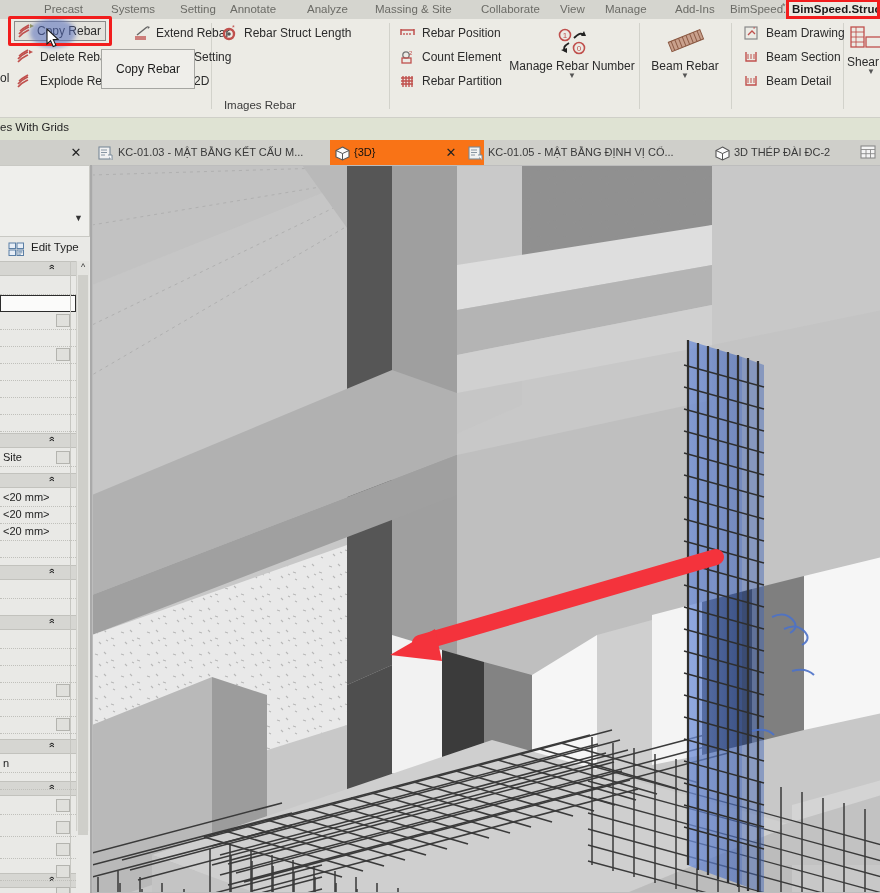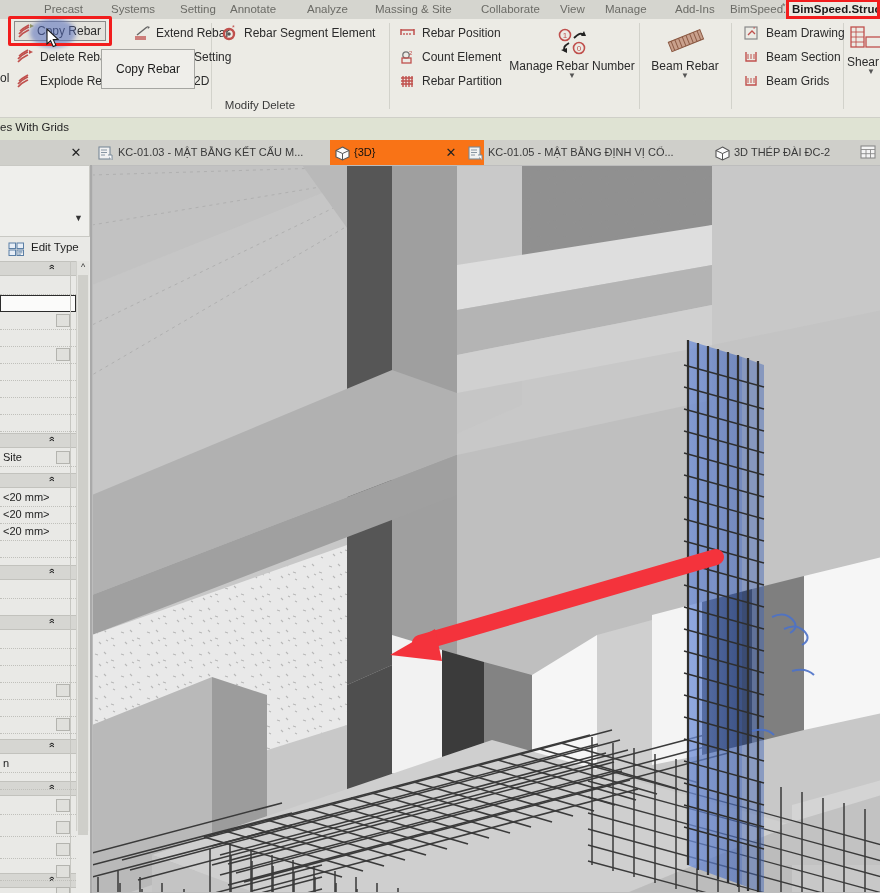--- a/index.html
+++ b/index.html
@@ -270,21 +270,21 @@
 
   <div class="rb-col" style="left:218px;top:2px;">
     <div class="rb-item">
       <span class="rb-ico">
         <svg width="20" height="18" viewBox="0 0 20 18">
           <circle cx="9" cy="10" r="5" fill="none" stroke="#c0504d" stroke-width="2.4"></circle>
           <circle cx="9" cy="10" r="1.8" fill="#555"></circle>
           <text x="12" y="6" font-size="7" fill="#c0504d">*</text>
         </svg>
       </span>
-      <span>Rebar Segment Element</span>
+      <span>Rebar Struct Length</span>
     </div>
   </div>
 
   <div class="rb-col" style="left:396px;top:2px;">
     <div class="rb-item">
       <span class="rb-ico">
         <svg width="20" height="18" viewBox="0 0 20 18">
           <path d="M3 5 v6 M16 5 v6 M3 6 h13" fill="none" stroke="#c0504d" stroke-width="1.5"></path>
           <path d="M6 9 v2 M9 9 v2 M12 9 v2" stroke="#c0504d" stroke-width="1.3"></path>
         </svg>
@@ -323,21 +323,21 @@
         <path d="M25 13 C30 8,32 8,35 10" fill="none" stroke="#222" stroke-width="1.8"></path>
         <path d="M35 6 l2 5 -5 0z" fill="#222"></path>
         <path d="M20 18 C15 21,14 23,16 26" fill="none" stroke="#222" stroke-width="1.8"></path>
         <path d="M12 25 l6 -2 0 5z" fill="#222"></path>
       </svg>
     </div>
     <div class="big-label">Manage Rebar Number</div>
     <div class="big-caret">▼</div>
   </div>
 
-  <div class="panel-title" style="left:180px;top:80px;width:160px;">Modify Delete</div>
+  <div class="panel-title" style="left:180px;top:80px;width:160px;">Images Rebar</div>
 
   <div class="rb-big" style="left:632px;top:6px;width:106px;">
     <div style="height:34px;">
       <svg width="56" height="32" viewBox="0 0 56 32">
         <g transform="rotate(-22 28 16)">
           <rect x="12" y="11" width="34" height="10" fill="#c9a08c" stroke="#8b5a44" stroke-width="1"></rect>
           <g stroke="#8b5a44" stroke-width="0.9">
             <path d="M15 11 v10 M19 11 v10 M23 11 v10 M27 11 v10 M31 11 v10 M35 11 v10 M39 11 v10 M43 11 v10"></path>
           </g>
         </g>
@@ -367,21 +367,21 @@
       </span>
       <span>Beam Section</span>
     </div>
     <div class="rb-item">
       <span class="rb-ico">
         <svg width="20" height="18" viewBox="0 0 20 18">
           <path d="M4 4 v9 h10 v-9" fill="none" stroke="#c0504d" stroke-width="1.4"></path>
           <path d="M6 6 v5 M9 6 v5 M12 6 v5" stroke="#c0504d" stroke-width="1"></path>
         </svg>
       </span>
-      <span>Beam Grids</span>
+      <span>Beam Detail</span>
     </div>
   </div>
 
   <div class="rb-big" style="left:845px;top:6px;width:70px;text-align:left;">
     <div style="height:30px;padding-left:4px;">
       <svg width="40" height="28" viewBox="0 0 40 28">
         <rect x="2" y="2" width="13" height="20" fill="none" stroke="#c0504d" stroke-width="1.3"></rect>
         <path d="M2 7 h13 M2 12 h13 M2 17 h13 M7 2 v20" stroke="#c0504d" stroke-width="0.9"></path>
         <rect x="17" y="12" width="20" height="10" fill="none" stroke="#c0504d" stroke-width="1.3"></rect>
       </svg>

